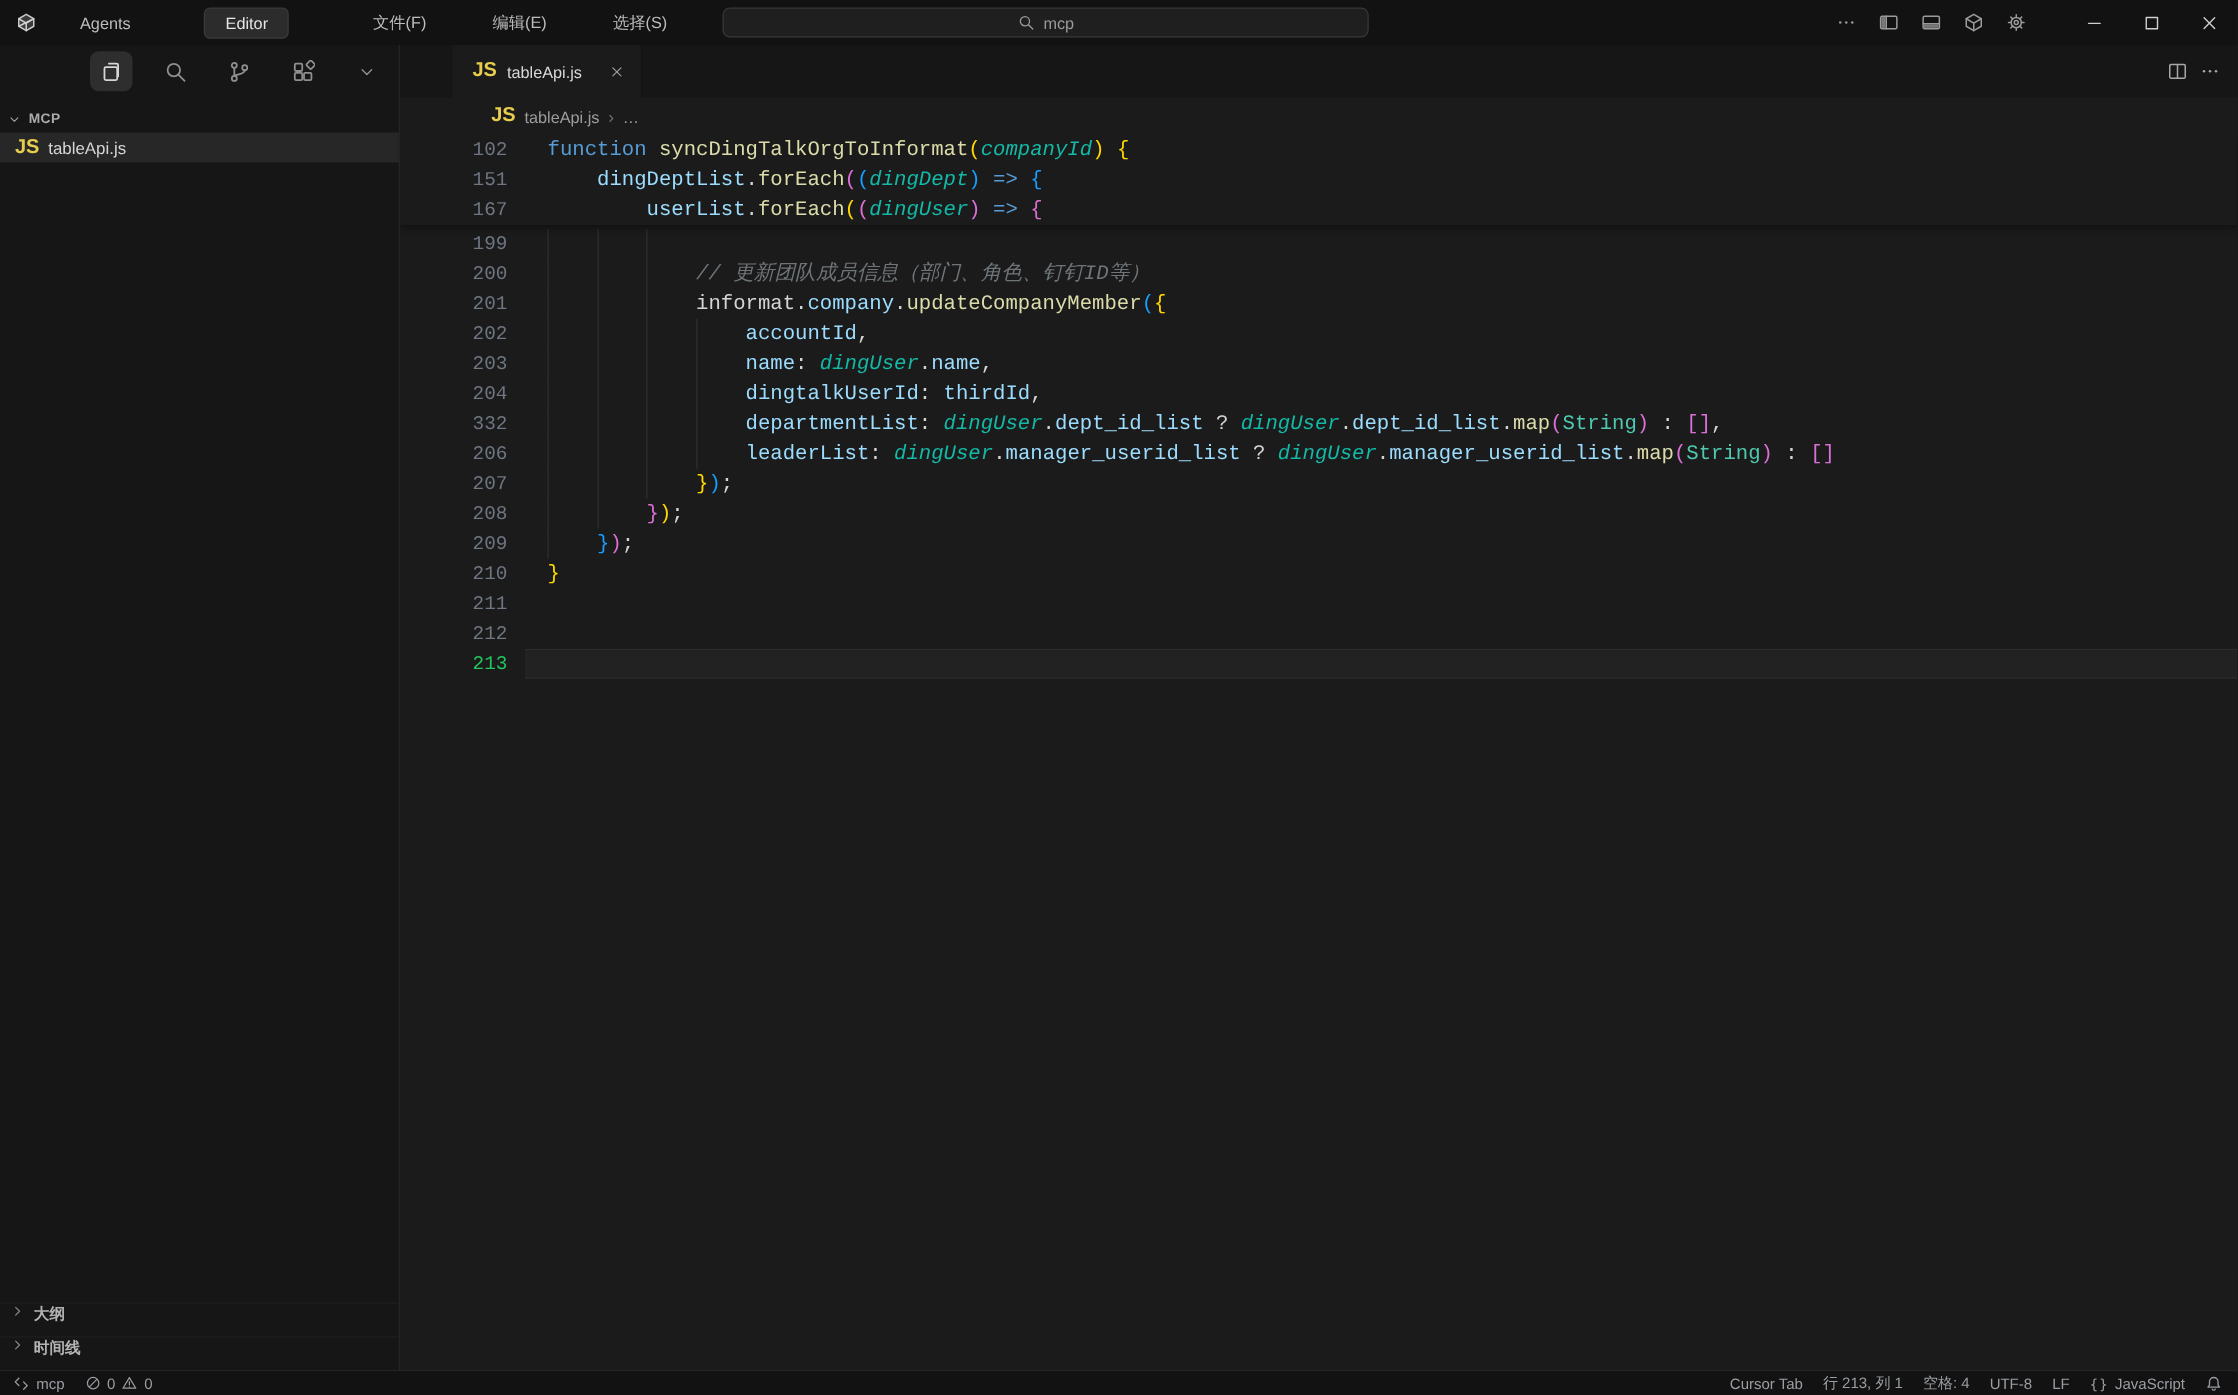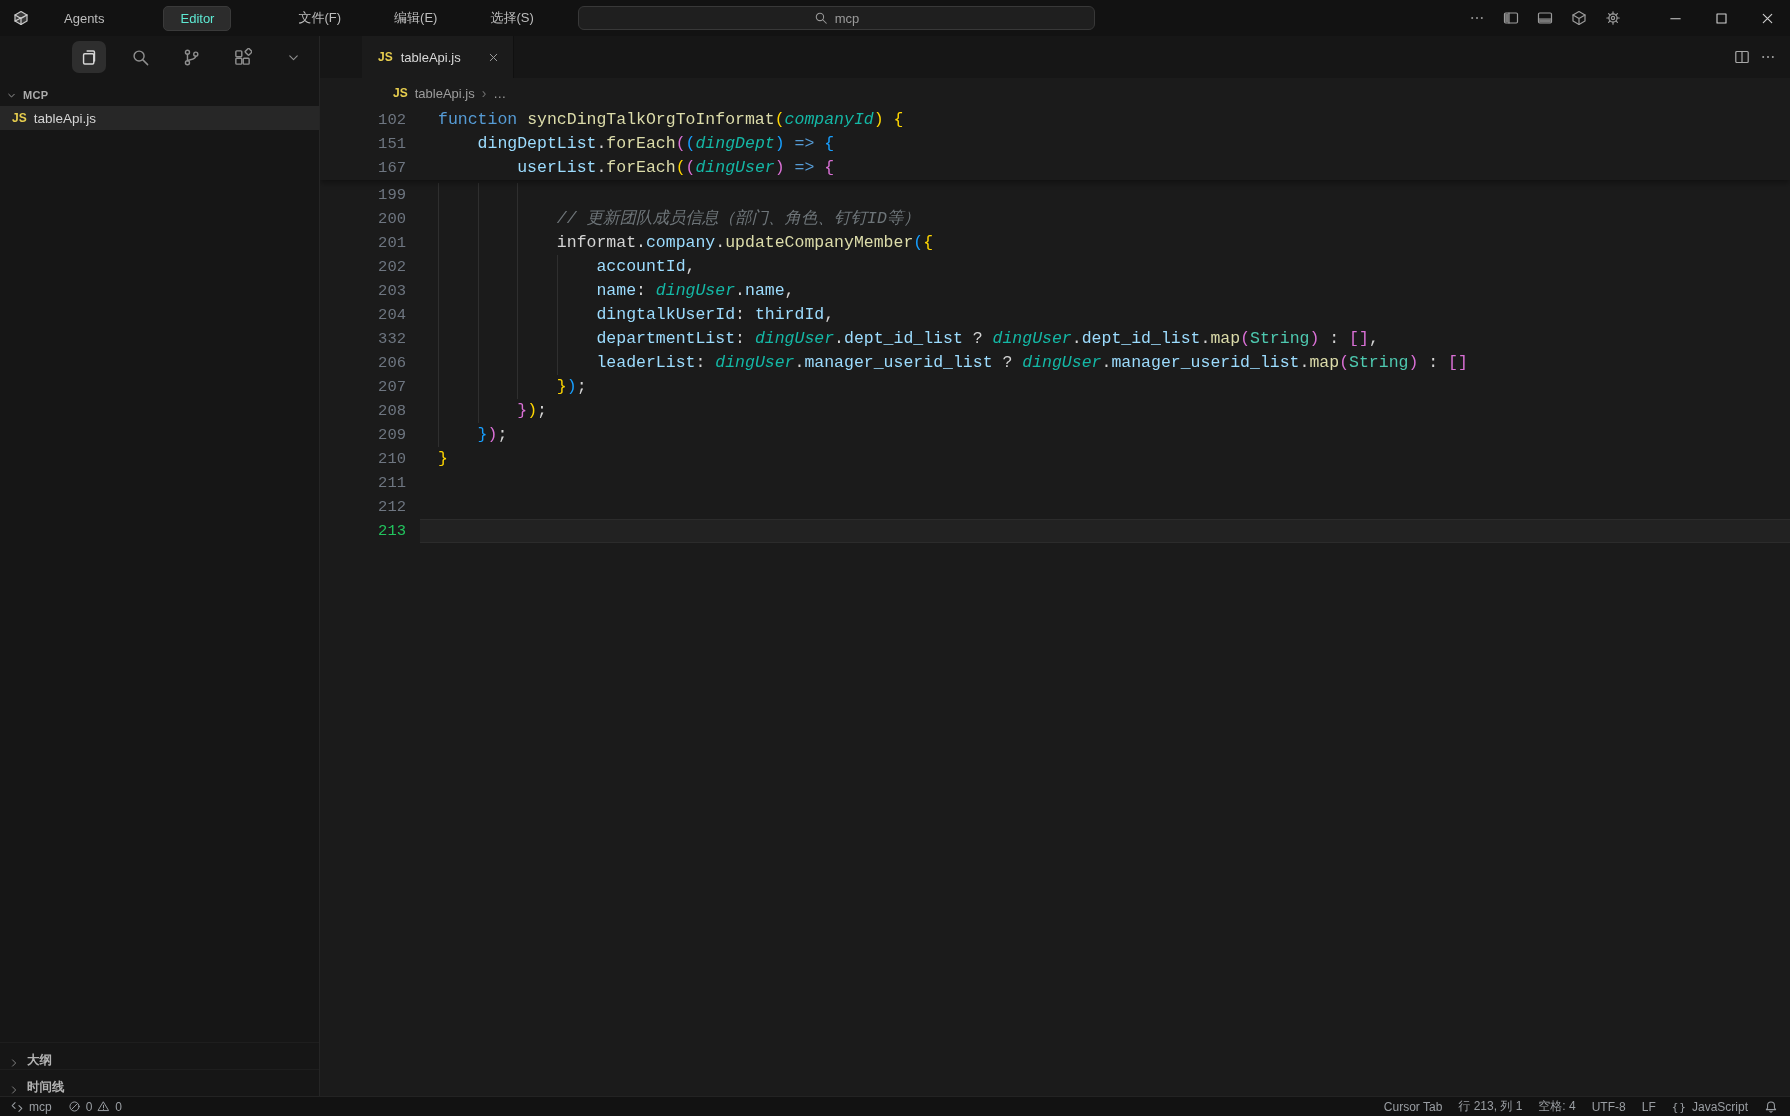--- a/index.html
+++ b/index.html
@@ -6,44 +6,44 @@
     font-family:"Liberation Sans",sans-serif;-webkit-font-smoothing:antialiased;}
   *{box-sizing:border-box;}
   .mono{font-family:"DejaVu Sans Mono",monospace;}
 
   
   #titlebar{position:absolute;left:0;top:0;width:1790px;height:36px;background:#121212;
     display:flex;align-items:center;color:#b9b9b9;font-size:13px;z-index:30;}
   .tb-left{display:flex;align-items:center;gap:6px;padding-left:10px;}
   .logo{width:22px;height:22px;margin-right:14px;display:flex;align-items:center;justify-content:center;color:#c9c9c9;}
   .menu-item{padding:4px 12px;border-radius:5px;cursor:default;white-space:nowrap;color:#bdbdbd;}
-  .menu-item.pill{background:#2c2c2c;color:#5eead4;border:1px solid #3a3a3a;margin:0 26px 0 18px;padding:4px 16px;}
+  .menu-item.pill{background:#2c2c2c;color:#e5e5e5;border:1px solid #3a3a3a;margin:0 26px 0 18px;padding:4px 16px;}
   .tb-iconbtn{width:26px;height:26px;display:flex;align-items:center;justify-content:center;color:#9b9b9b;border-radius:5px;}
   .tb-iconbtn.dim{color:#565656;}
   .nav-arrows{display:flex;align-items:center;gap:6px;margin-left:34px;}
   #command-center{position:absolute;left:578px;top:6px;width:517px;height:24px;background:#1f1f1f;
     border:1px solid #383838;border-radius:6px;display:flex;align-items:center;justify-content:center;
     gap:7px;color:#9a9a9a;font-size:13px;}
   .tb-right{position:absolute;right:0;top:0;height:36px;display:flex;align-items:center;}
   .tb-right .iconset{display:flex;align-items:center;gap:8px;margin-right:26px;}
   .win-controls{display:flex;align-items:center;}
   .win-btn{width:46px;height:36px;display:flex;align-items:center;justify-content:center;color:#cfcfcf;}
 
   
   #sidebar{position:absolute;left:0;top:36px;width:320px;bottom:20px;background:#161616;border-right:1px solid #252525;}
   #activity-row{height:42px;display:flex;align-items:center;gap:17px;padding-left:72px;}
   .act-btn{width:34px;height:32px;display:flex;align-items:center;justify-content:center;color:#8f8f8f;border-radius:7px;}
   .act-btn.active{background:#2e2e2e;color:#d6d6d6;}
   #section-header{height:22px;display:flex;align-items:center;gap:6px;padding-left:6px;color:#ababab;
     font-size:11px;font-weight:bold;letter-spacing:.3px;margin-top:6px;}
   .file-row{height:24px;display:flex;align-items:center;gap:7px;padding-left:12px;font-size:13.5px;color:#d5d5d5;}
   .file-row.selected{background:#272727;}
-  .js-badge{font-weight:bold;font-size:12px;color:#e6cd4e;font-family:"Liberation Sans",sans-serif;}
+  .js-badge{font-weight:bold;font-size:16px;color:#e6cd4e;font-family:"Liberation Sans",sans-serif;}
   #sidebar-bottom{position:absolute;left:0;right:0;bottom:0;}
-  .bottom-section{height:27px;display:flex;align-items:flex-end;gap:7px;padding-left:8px;color:#b3b3b3;
+  .bottom-section{height:27px;display:flex;align-items:flex-start;gap:7px;padding-left:8px;color:#b3b3b3;
     font-size:12.5px;font-weight:bold;border-top:1px solid #1e1e1e;}
   .bottom-section .chev{color:#8a8a8a;}
 
   
   #editor{position:absolute;left:320px;top:36px;right:0;bottom:20px;background:#1b1b1b;}
   #tabbar{height:42px;background:#161616;display:flex;align-items:stretch;}
   #tab-spacer{width:42px;background:#161616;}
   .tab{width:152px;background:#1b1b1b;display:flex;align-items:center;gap:8px;padding:0 10px 0 16px;
     font-size:13px;color:#d8d8d8;border-right:1px solid #101010;}
   .tab .close{margin-left:auto;color:#9d9d9d;width:20px;height:20px;display:flex;align-items:center;justify-content:center;border-radius:4px;}

